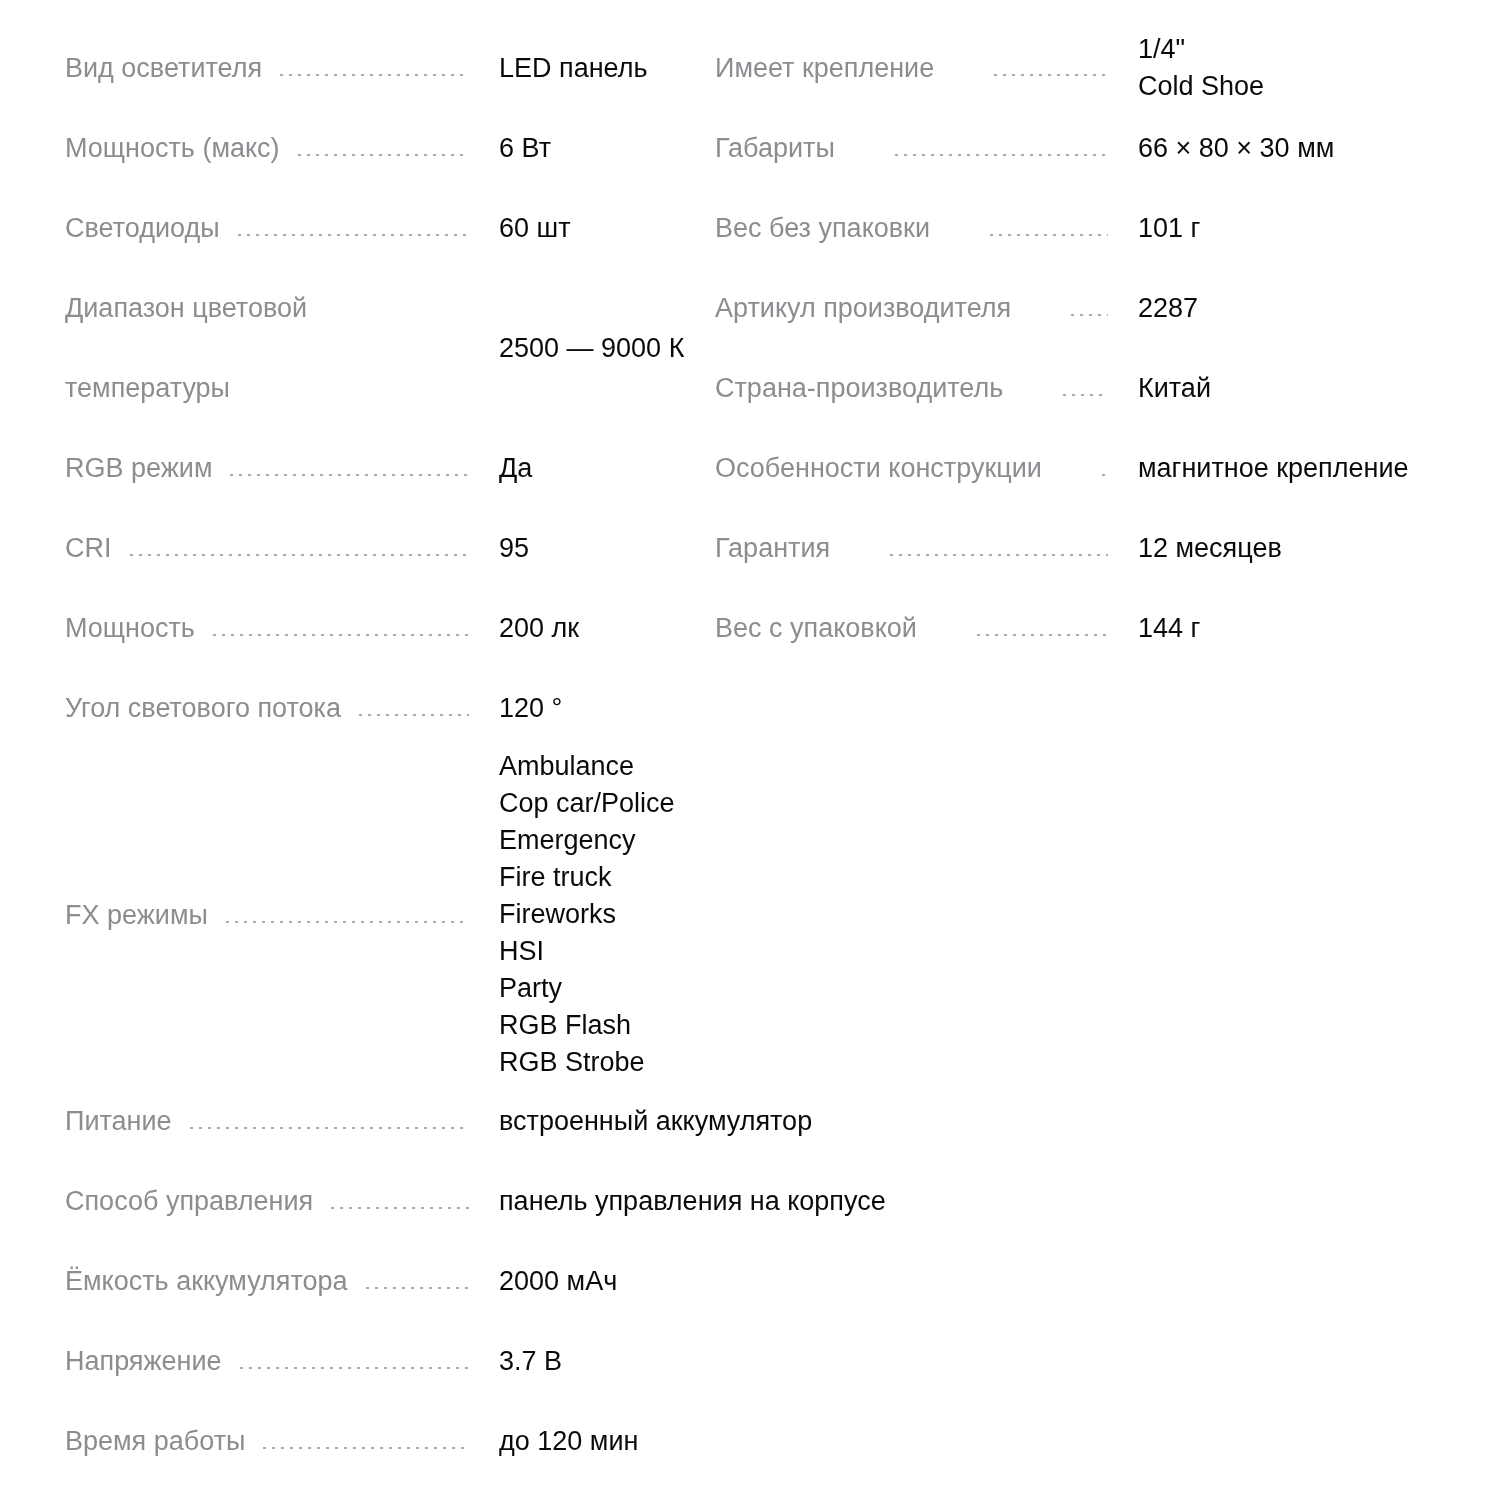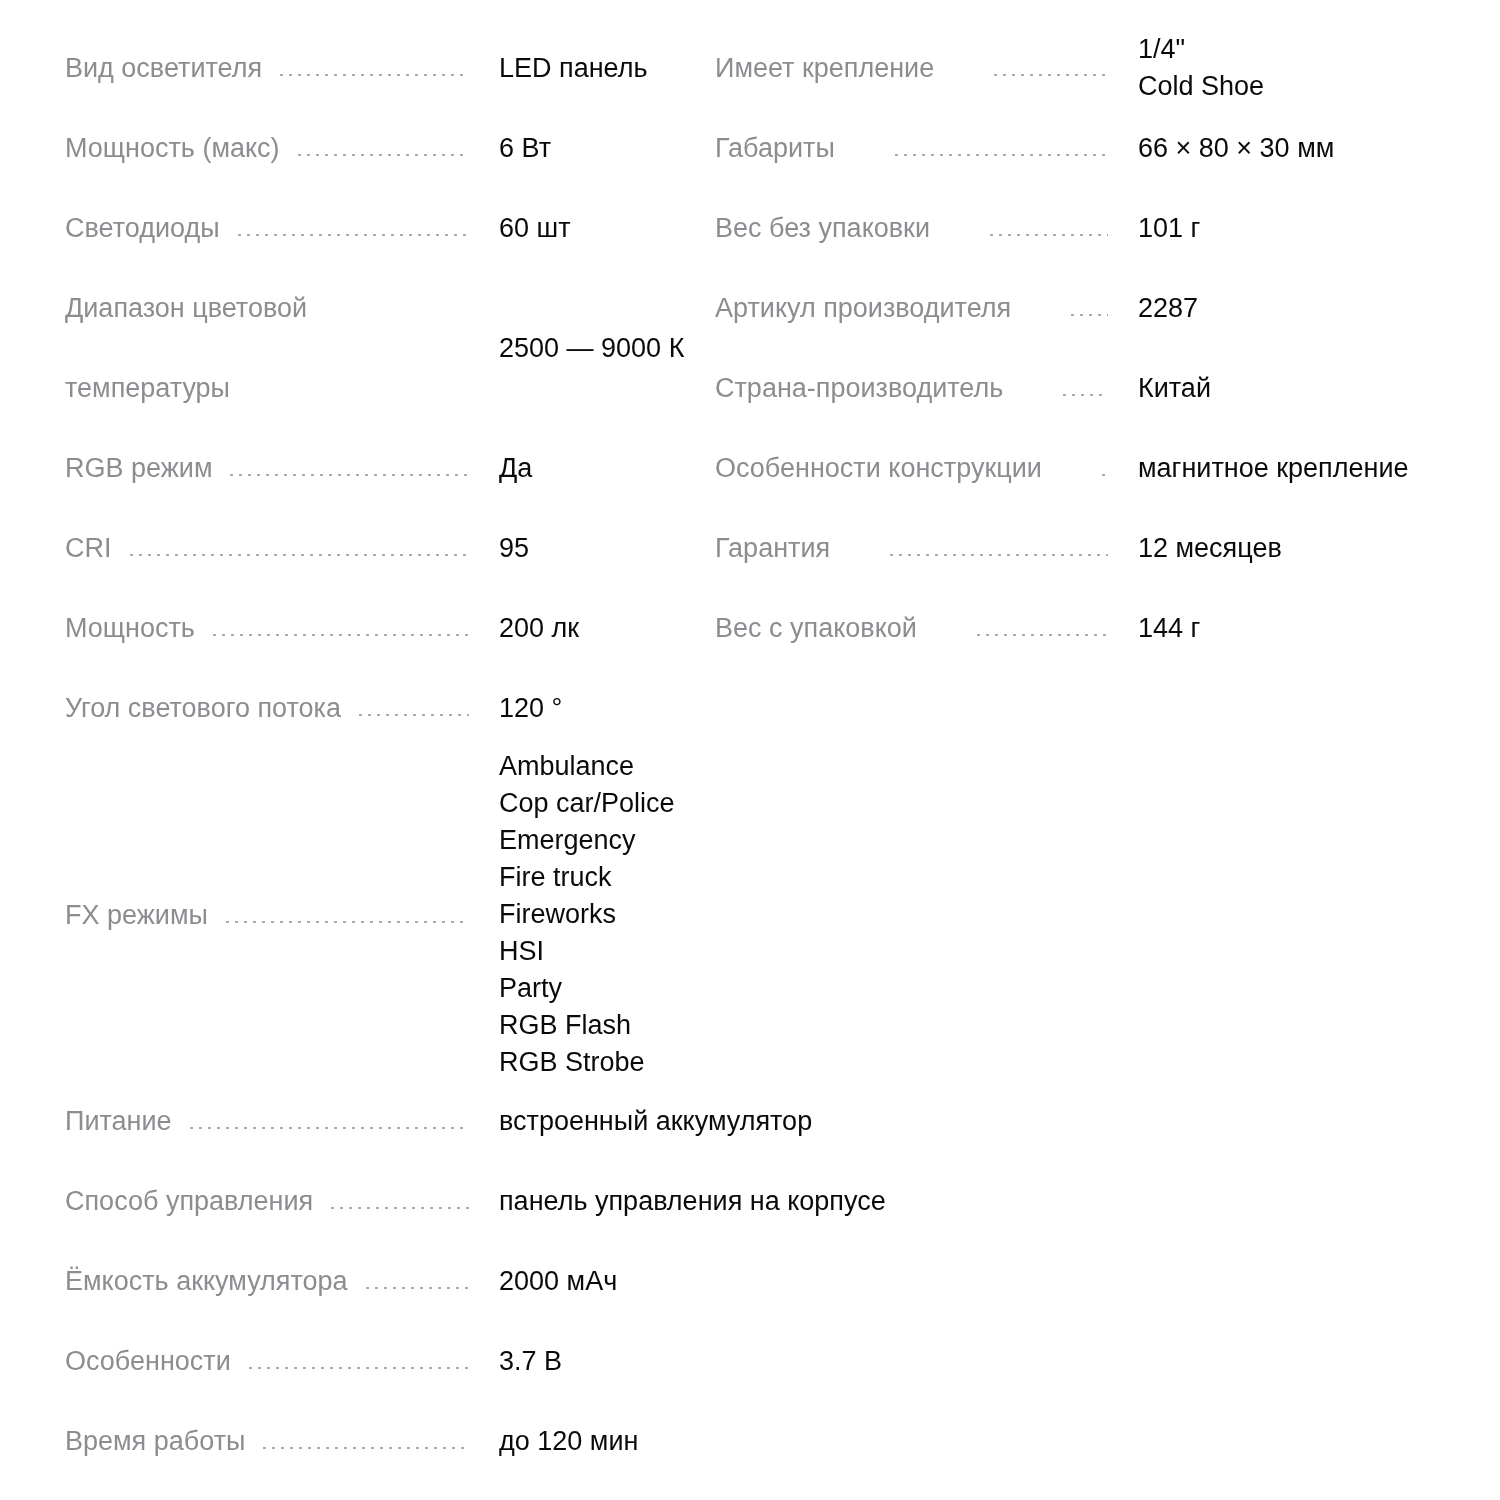--- a/index.html
+++ b/index.html
@@ -159,21 +159,21 @@
     <div class="row">
       <div class="label-wrap">
         <span class="lab">Ёмкость аккумулятора</span>
         <span class="dots"></span>
       </div>
       <div class="val">2000 мАч</div>
     </div>
 
     <div class="row">
       <div class="label-wrap">
-        <span class="lab">Особенности</span>
+        <span class="lab">Напряжение</span>
         <span class="dots"></span>
       </div>
       <div class="val">3.7 В</div>
     </div>
 
     <div class="row">
       <div class="label-wrap">
         <span class="lab">Время работы</span>
         <span class="dots"></span>
       </div>

